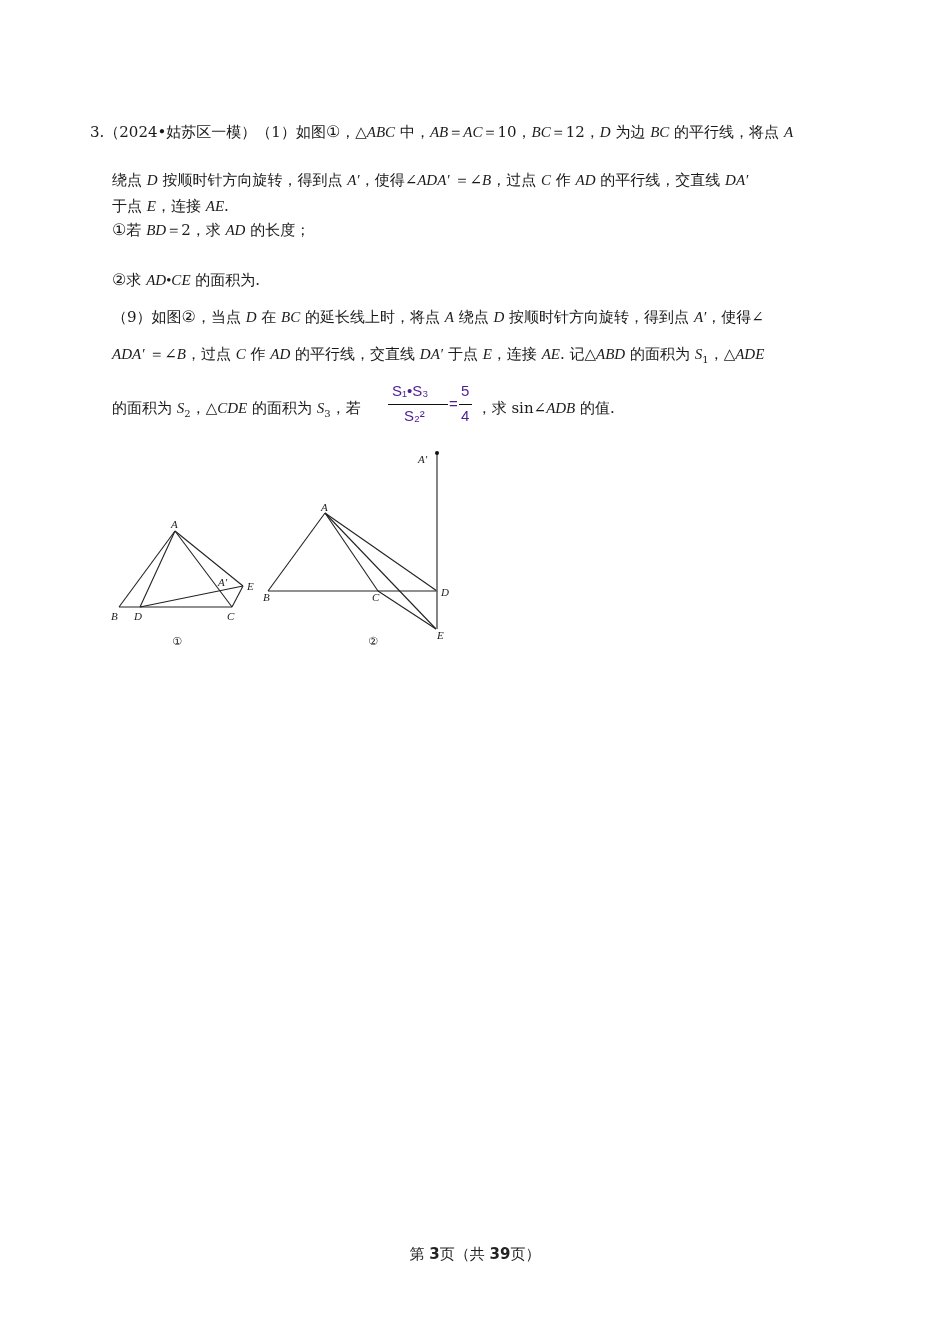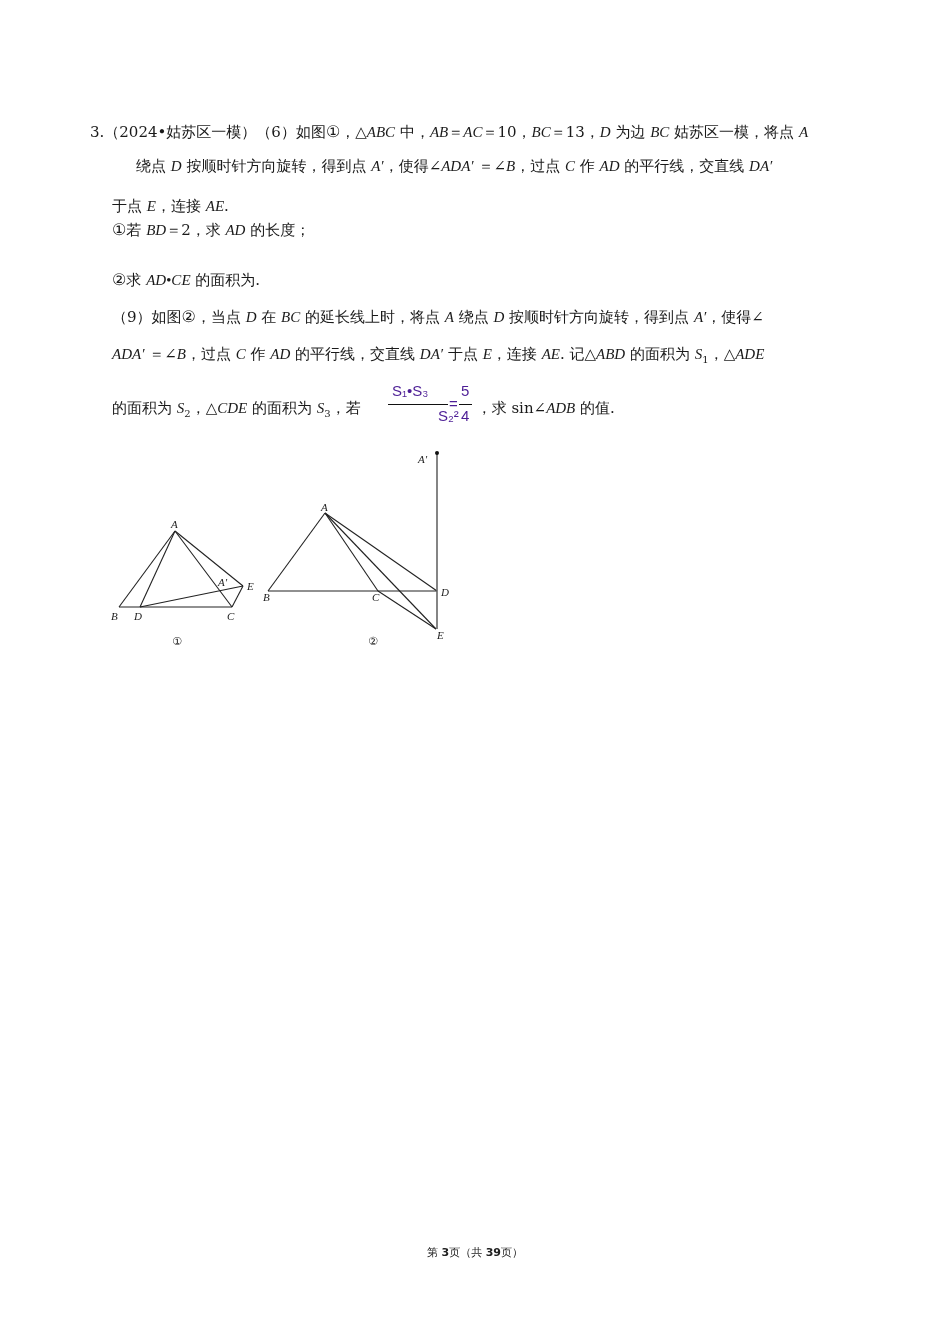--- a/index.html
+++ b/index.html
@@ -17,32 +17,32 @@
   .circled { font-size: 16px; }
   .frac {
     position: absolute; font-family: Liberation Sans, sans-serif;
     font-size: 15px; color: #4c1d95;
   }
   .frac .num { position: absolute; white-space: nowrap; }
   .frac .bar { position: absolute; height: 1px; background: #111; }
   .figure { position: absolute; }
   .footer {
     position: absolute; left: 0; width: 950px; top: 1245px; text-align: center;
-    font-family: "DejaVu Sans", "Liberation Sans", sans-serif; font-size: 11px; color: #222;
+    font-family: "DejaVu Sans", "Liberation Sans", sans-serif; font-size: 15px; color: #222;
   }
   .footer b { font-weight: bold; }
 </style>
 </head>
 <body>
 
 <div class="line" style="top:122px; left:90px;">
-  <span>3.</span><span>（2024•姑苏区一模）</span><span>（6）如图</span><span class="circled">①</span><span>，△</span><i>ABC</i><span> 中，</span><i>AB</i><span>＝</span><i>AC</i><span>＝10，</span><i>BC</i><span>＝13，</span><i>D</i><span> 为边 </span><i>BC</i><span> 姑苏区一模，将点 </span><i>A</i>
+  <span>3.</span><span>（2024•姑苏区一模）</span><span>（1）如图</span><span class="circled">①</span><span>，△</span><i>ABC</i><span> 中，</span><i>AB</i><span>＝</span><i>AC</i><span>＝10，</span><i>BC</i><span>＝12，</span><i>D</i><span> 为边 </span><i>BC</i><span> 的平行线，将点 </span><i>A</i>
 </div>
 
-<div class="line" style="top:156px; left:112px;margin-left:24px;">
+<div class="line" style="top:170px; left:112px;">
   <span>绕点 </span><i>D</i><span> 按顺时针方向旋转，得到点 </span><i>A′</i><span>，使得∠</span><i>ADA′</i><span> ＝∠</span><i>B</i><span>，过点 </span><i>C</i><span> 作 </span><i>AD</i><span> 的平行线，交直线 </span><i>DA′</i>
 </div>
 
 <div class="line" style="top:196px; left:112px;">
   <span>于点 </span><i>E</i><span>，连接 </span><i>AE</i><span>.</span>
 </div>
 
 <div class="line" style="top:220px; left:112px;">
   <span class="circled">①</span><span>若 </span><i>BD</i><span>＝2，求 </span><i>AD</i><span> 的长度；</span>
 </div>
@@ -59,21 +59,21 @@
   <i>ADA′</i><span> ＝∠</span><i>B</i><span>，过点 </span><i>C</i><span> 作 </span><i>AD</i><span> 的平行线，交直线 </span><i>DA′</i><span> 于点 </span><i>E</i><span>，连接 </span><i>AE</i><span>. 记△</span><i>ABD</i><span> 的面积为 </span><i>S</i><sub style="font-size:10px;">1</sub><span>，△</span><i>ADE</i>
 </div>
 
 <div class="line" style="top:398px; left:112px;">
   <span>的面积为 </span><i>S</i><sub style="font-size:10px;">2</sub><span>，△</span><i>CDE</i><span> 的面积为 </span><i>S</i><sub style="font-size:10px;">3</sub><span>，若</span><span style="display:inline-block; width:116px;"></span><span>，求 sin∠</span><i>ADB</i><span> 的值.</span>
 </div>
 
 <div class="frac" style="left:388px; top:382px; width:90px; height:50px;">
   <span class="num" style="left:4px; top:0px;">S₁•S₃</span>
   <div class="bar" style="left:0; top:22px; width:60px;"></div>
-  <span class="num" style="left:16px; top:25px;margin-left:34px;">S₂²</span>
+  <span class="num" style="left:16px; top:25px;">S₂²</span>
   <span class="num" style="left:61px; top:13px;">=</span>
   <span class="num" style="left:73px; top:0px;">5</span>
   <div class="bar" style="left:71px; top:22px; width:13px;"></div>
   <span class="num" style="left:73px; top:25px;">4</span>
 </div>
 
 <svg class="figure" style="left:100px; top:510px;" width="170" height="145" viewBox="100 510 170 145">
   <g stroke="#222" stroke-width="1.1" fill="none">
     <line x1="119" y1="607" x2="175" y2="531"></line>
     <line x1="175" y1="531" x2="232" y2="607"></line>

